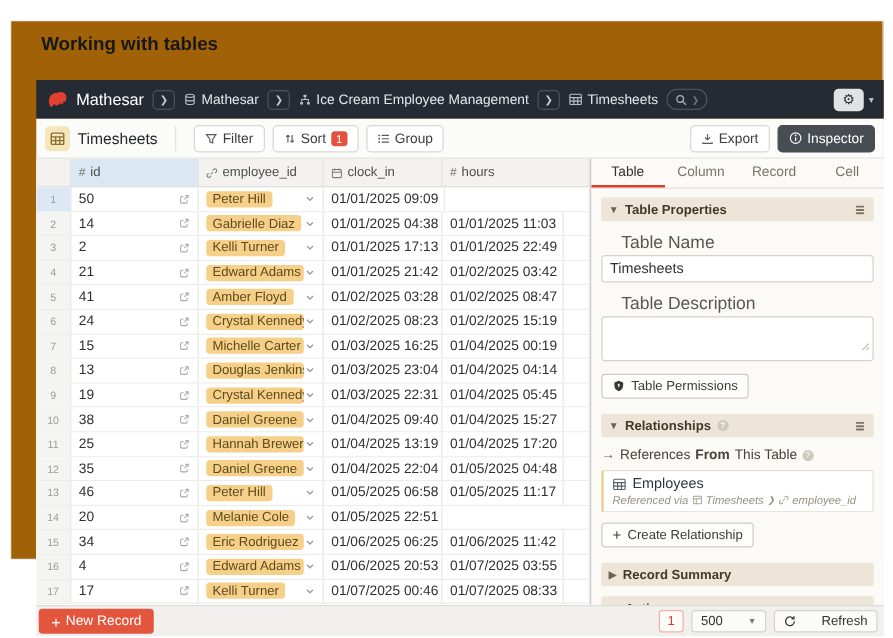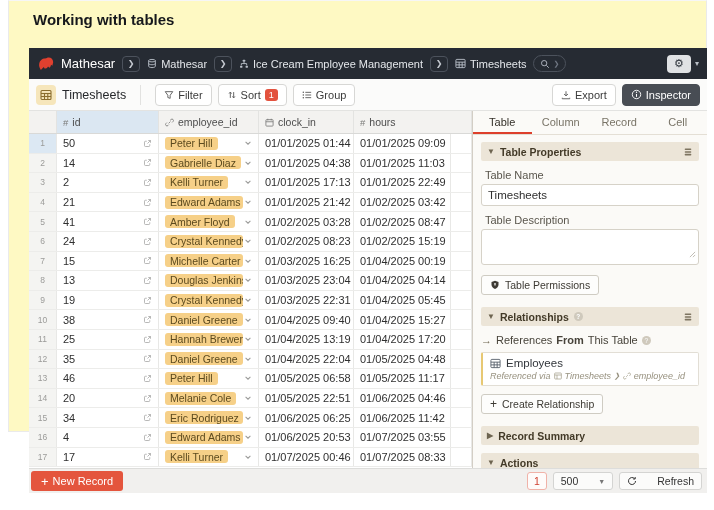--- a/index.html
+++ b/index.html
@@ -1,17 +1,17 @@
 <!DOCTYPE html>
 <html><head>
 <meta charset="utf-8">
 <style>
   * { margin:0; padding:0; box-sizing:border-box; }
   html,body { width:714px; height:510px; background:#fff; font-family:"Liberation Sans", sans-serif; overflow:hidden; }
-  .frame { position:absolute; left:8px; top:0; width:699px; height:432px; background:#fef9c3;
+  .frame { position:absolute; left:8px; top:16px; width:699px; height:432px; background:#a16207;
            border:1px solid #eaeaea; border-top-color:#f6f6f6; }
   .page-title { position:absolute; left:24px; top:10px; font-size:15px; font-weight:700; color:#16181c; }
 
   .app { position:absolute; left:20px; top:47px; width:678px; display:flex; flex-direction:column; }
 
   
   .navbar { height:31px; background:#262b33; display:flex; align-items:center; padding:0 8px; gap:7px; }
   .brand { color:#fff; font-size:13px; font-weight:500; }
   .crumb-btn { width:18px; height:16px; border:1px solid #4c525c; border-radius:4px; color:#c6cad1;
                font-size:8px; display:flex; align-items:center; justify-content:center; cursor:pointer; }
@@ -73,21 +73,21 @@
   .insp-tab { flex:1; display:flex; align-items:center; justify-content:center; font-size:11px; color:#797467;
               cursor:pointer; border-bottom:2px solid transparent; }
   .insp-tab.active { color:#35312a; border-bottom-color:#dd3f2b; font-weight:500; }
   .insp-body { padding:7px 8px; flex:1; overflow:hidden; }
   .section-bar { background:#ece5d8; border-radius:2px; height:19px; display:flex; align-items:center; gap:5px;
                  padding:0 6px; font-size:10.5px; font-weight:700; color:#433a28; cursor:pointer; }
   .section-bar .caret { font-size:8px; color:#6d6450; }
   .section-bar .bar-right { margin-left:auto; color:#7d7460; display:flex; }
   .qmark { width:9px; height:9px; border-radius:50%; background:#cfc9bc; color:#fff; font-size:6.5px;
            display:inline-flex; align-items:center; justify-content:center; flex:none; }
-  .fld-label { font-size:11px; color:#5a564d; margin:8px 4px 3px; }
+  .fld-label { font-size:14px; color:#5a564d; margin:8px 16px 3px; }
   .txt-input { width:100%; height:22px; border:1px solid #d6d2c8; border-radius:3px; background:#fff;
                font-size:11.5px; color:#2f2f2f; padding:0 6px; font-family:"Liberation Sans",sans-serif; }
   .txt-area { position:relative; width:100%; height:36px; border:1px solid #d6d2c8; border-radius:3px; background:#fff; }
   .resize-glyph { position:absolute; right:2px; bottom:2px; color:#b9b5ab; }
   .small-btn { display:inline-flex; align-items:center; gap:5px; background:#fdfdfc; border:1px solid #cfccc3;
                border-radius:3px; padding:3px 8px; font-size:10.5px; color:#3d3a33; cursor:pointer; }
   .refline { display:flex; align-items:center; gap:4px; font-size:11px; color:#47433a; margin:8px 0 6px; }
   .refcard { background:#fff; border:1px solid #e2ded5; border-left:2px solid #e7c873; border-radius:2px;
              padding:4px 7px; cursor:pointer; }
   .refcard-title { display:flex; align-items:center; gap:5px; font-size:11.5px; color:#32363b; }
@@ -268,21 +268,20 @@
                 </span>
               </div>
               <div class="td col-emp">
                 <span class="pill">Peter Hill</span>
                 <span class="chev">
                   <svg width="8" height="8" viewBox="0 0 10 10" fill="none" stroke="currentColor" stroke-width="1.3">
                     <path d="M2 3.5l3 3 3-3"></path>
                   </svg>
                 </span>
               </div>
-              <div class="td col-cin">01/01/2025 01:44</div>
               <div class="td col-cout">01/01/2025 09:09</div>
               <div class="td col-hrs"></div>
             </div>
             <div class="trow">
               <div class="td col-num">2</div>
               <div class="td col-id">
                 <span>14</span>
                 <span class="golink">
                   <svg width="9" height="9" viewBox="0 0 12 12" fill="none" stroke="currentColor" stroke-width="1.1">
                     <path d="M5 3H3.2A1.2 1.2 0 0 0 2 4.2v4.6A1.2 1.2 0 0 0 3.2 10h4.6A1.2 1.2 0 0 0 9 8.8V7"></path>
@@ -581,21 +580,20 @@
               </div>
               <div class="td col-emp">
                 <span class="pill">Melanie Cole</span>
                 <span class="chev">
                   <svg width="8" height="8" viewBox="0 0 10 10" fill="none" stroke="currentColor" stroke-width="1.3">
                     <path d="M2 3.5l3 3 3-3"></path>
                   </svg>
                 </span>
               </div>
               <div class="td col-cin">01/05/2025 22:51</div>
-              <div class="td col-cout">01/06/2025 04:46</div>
               <div class="td col-hrs"></div>
             </div>
             <div class="trow">
               <div class="td col-num">15</div>
               <div class="td col-id">
                 <span>34</span>
                 <span class="golink">
                   <svg width="9" height="9" viewBox="0 0 12 12" fill="none" stroke="currentColor" stroke-width="1.1">
                     <path d="M5 3H3.2A1.2 1.2 0 0 0 2 4.2v4.6A1.2 1.2 0 0 0 3.2 10h4.6A1.2 1.2 0 0 0 9 8.8V7"></path>
                     <path d="M7 2h3v3"></path>

